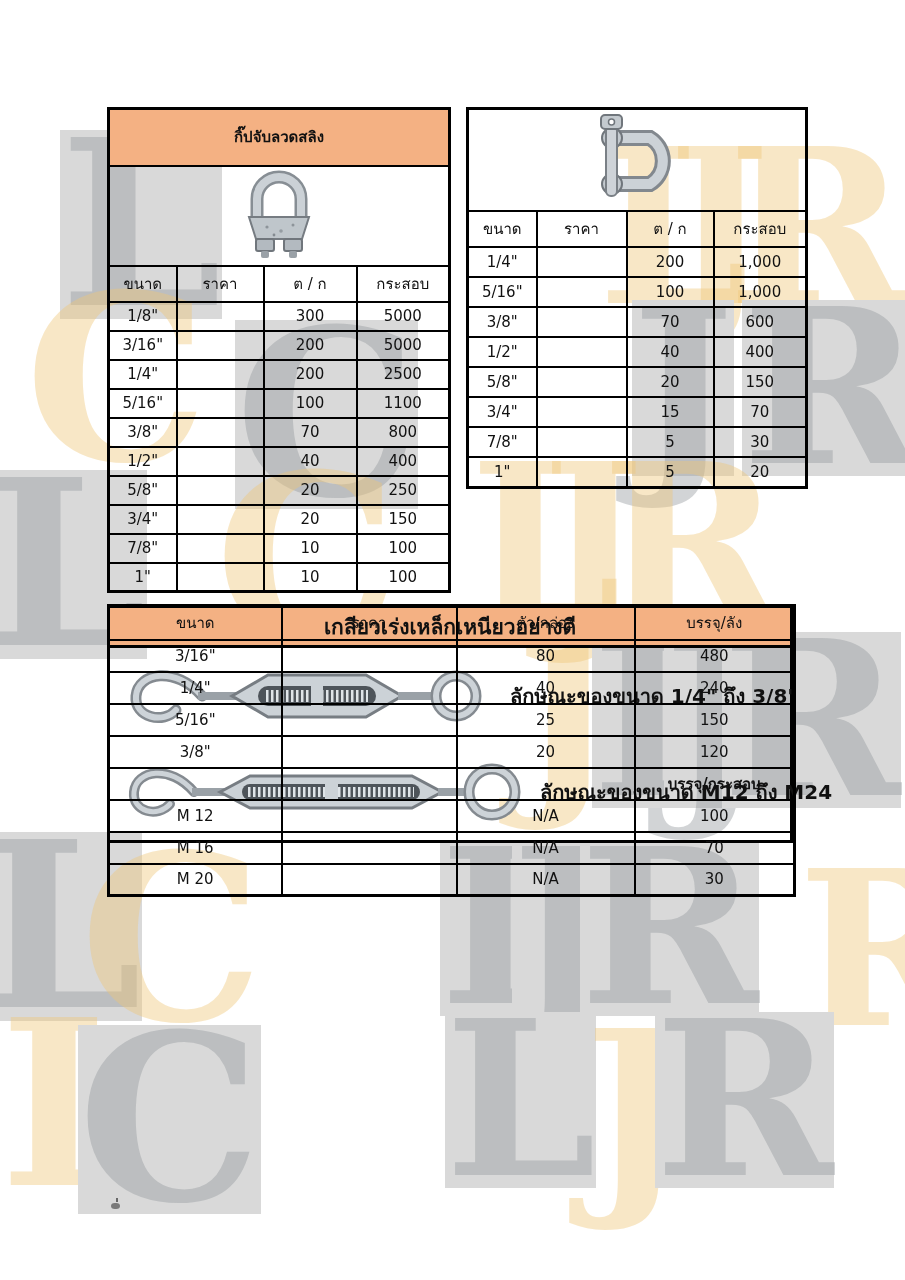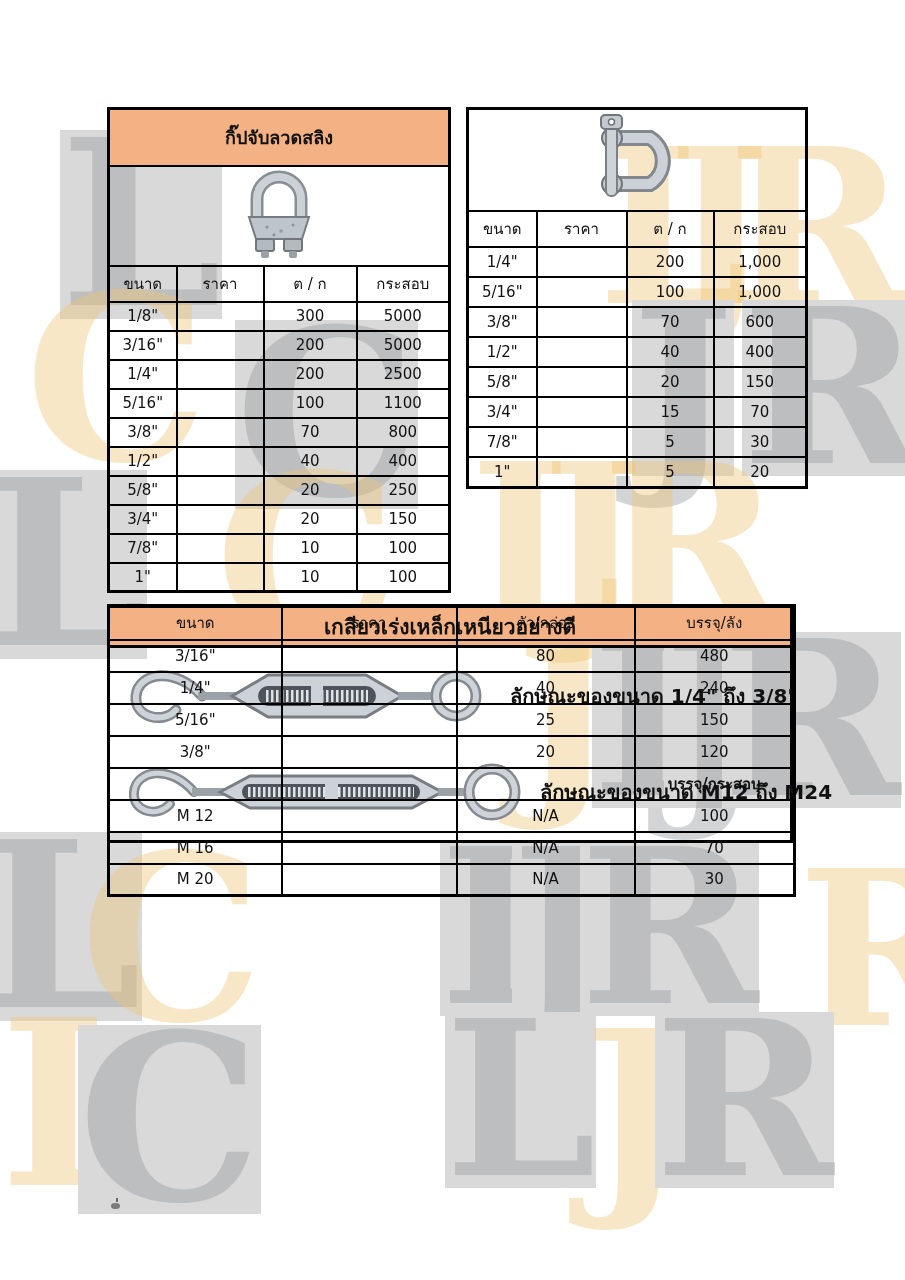--- a/index.html
+++ b/index.html
@@ -6,21 +6,21 @@
   html,body{width:905px;height:1280px}
   body{background:#ffffff;font-family:"DejaVu Sans","Liberation Sans",sans-serif;color:#111;position:relative;overflow:hidden}
   .page{position:absolute;inset:0}
   .wm-layer{position:absolute;inset:0;z-index:0;overflow:hidden}
   .wm{position:absolute;font-family:"DejaVu Serif","Liberation Serif",serif;font-weight:700;line-height:.82;user-select:none}
   .wm.grey{color:rgba(148,153,158,.42)}
   .wm.yellow{color:rgba(238,198,118,.42)}
 
   table.ptable{position:absolute;z-index:1;border-collapse:collapse;table-layout:fixed;border:3px solid #000;background:transparent}
   .ptable td{border:2px solid #000;text-align:center;vertical-align:middle;font-size:15px;padding:0;background:transparent}
-  .ptable td.title-cell{background:#f4b183;font-weight:bold;font-size:18px}
+  .ptable td.title-cell{background:#f4b183;font-weight:bold;font-size:15px}
   .ptable td.img-cell{background:transparent}
   .ptable tr.row-head td{font-weight:normal}
   .grey{background:#d9d9d9}
 
   .t-clip{left:107px;top:107px;width:341px}
   .t-clip tr.row-title{height:57px}
   .t-clip tr.row-img{height:100px}
   .t-clip tr.row-head{height:36px}
   .t-clip tbody tr{height:29px}
 

